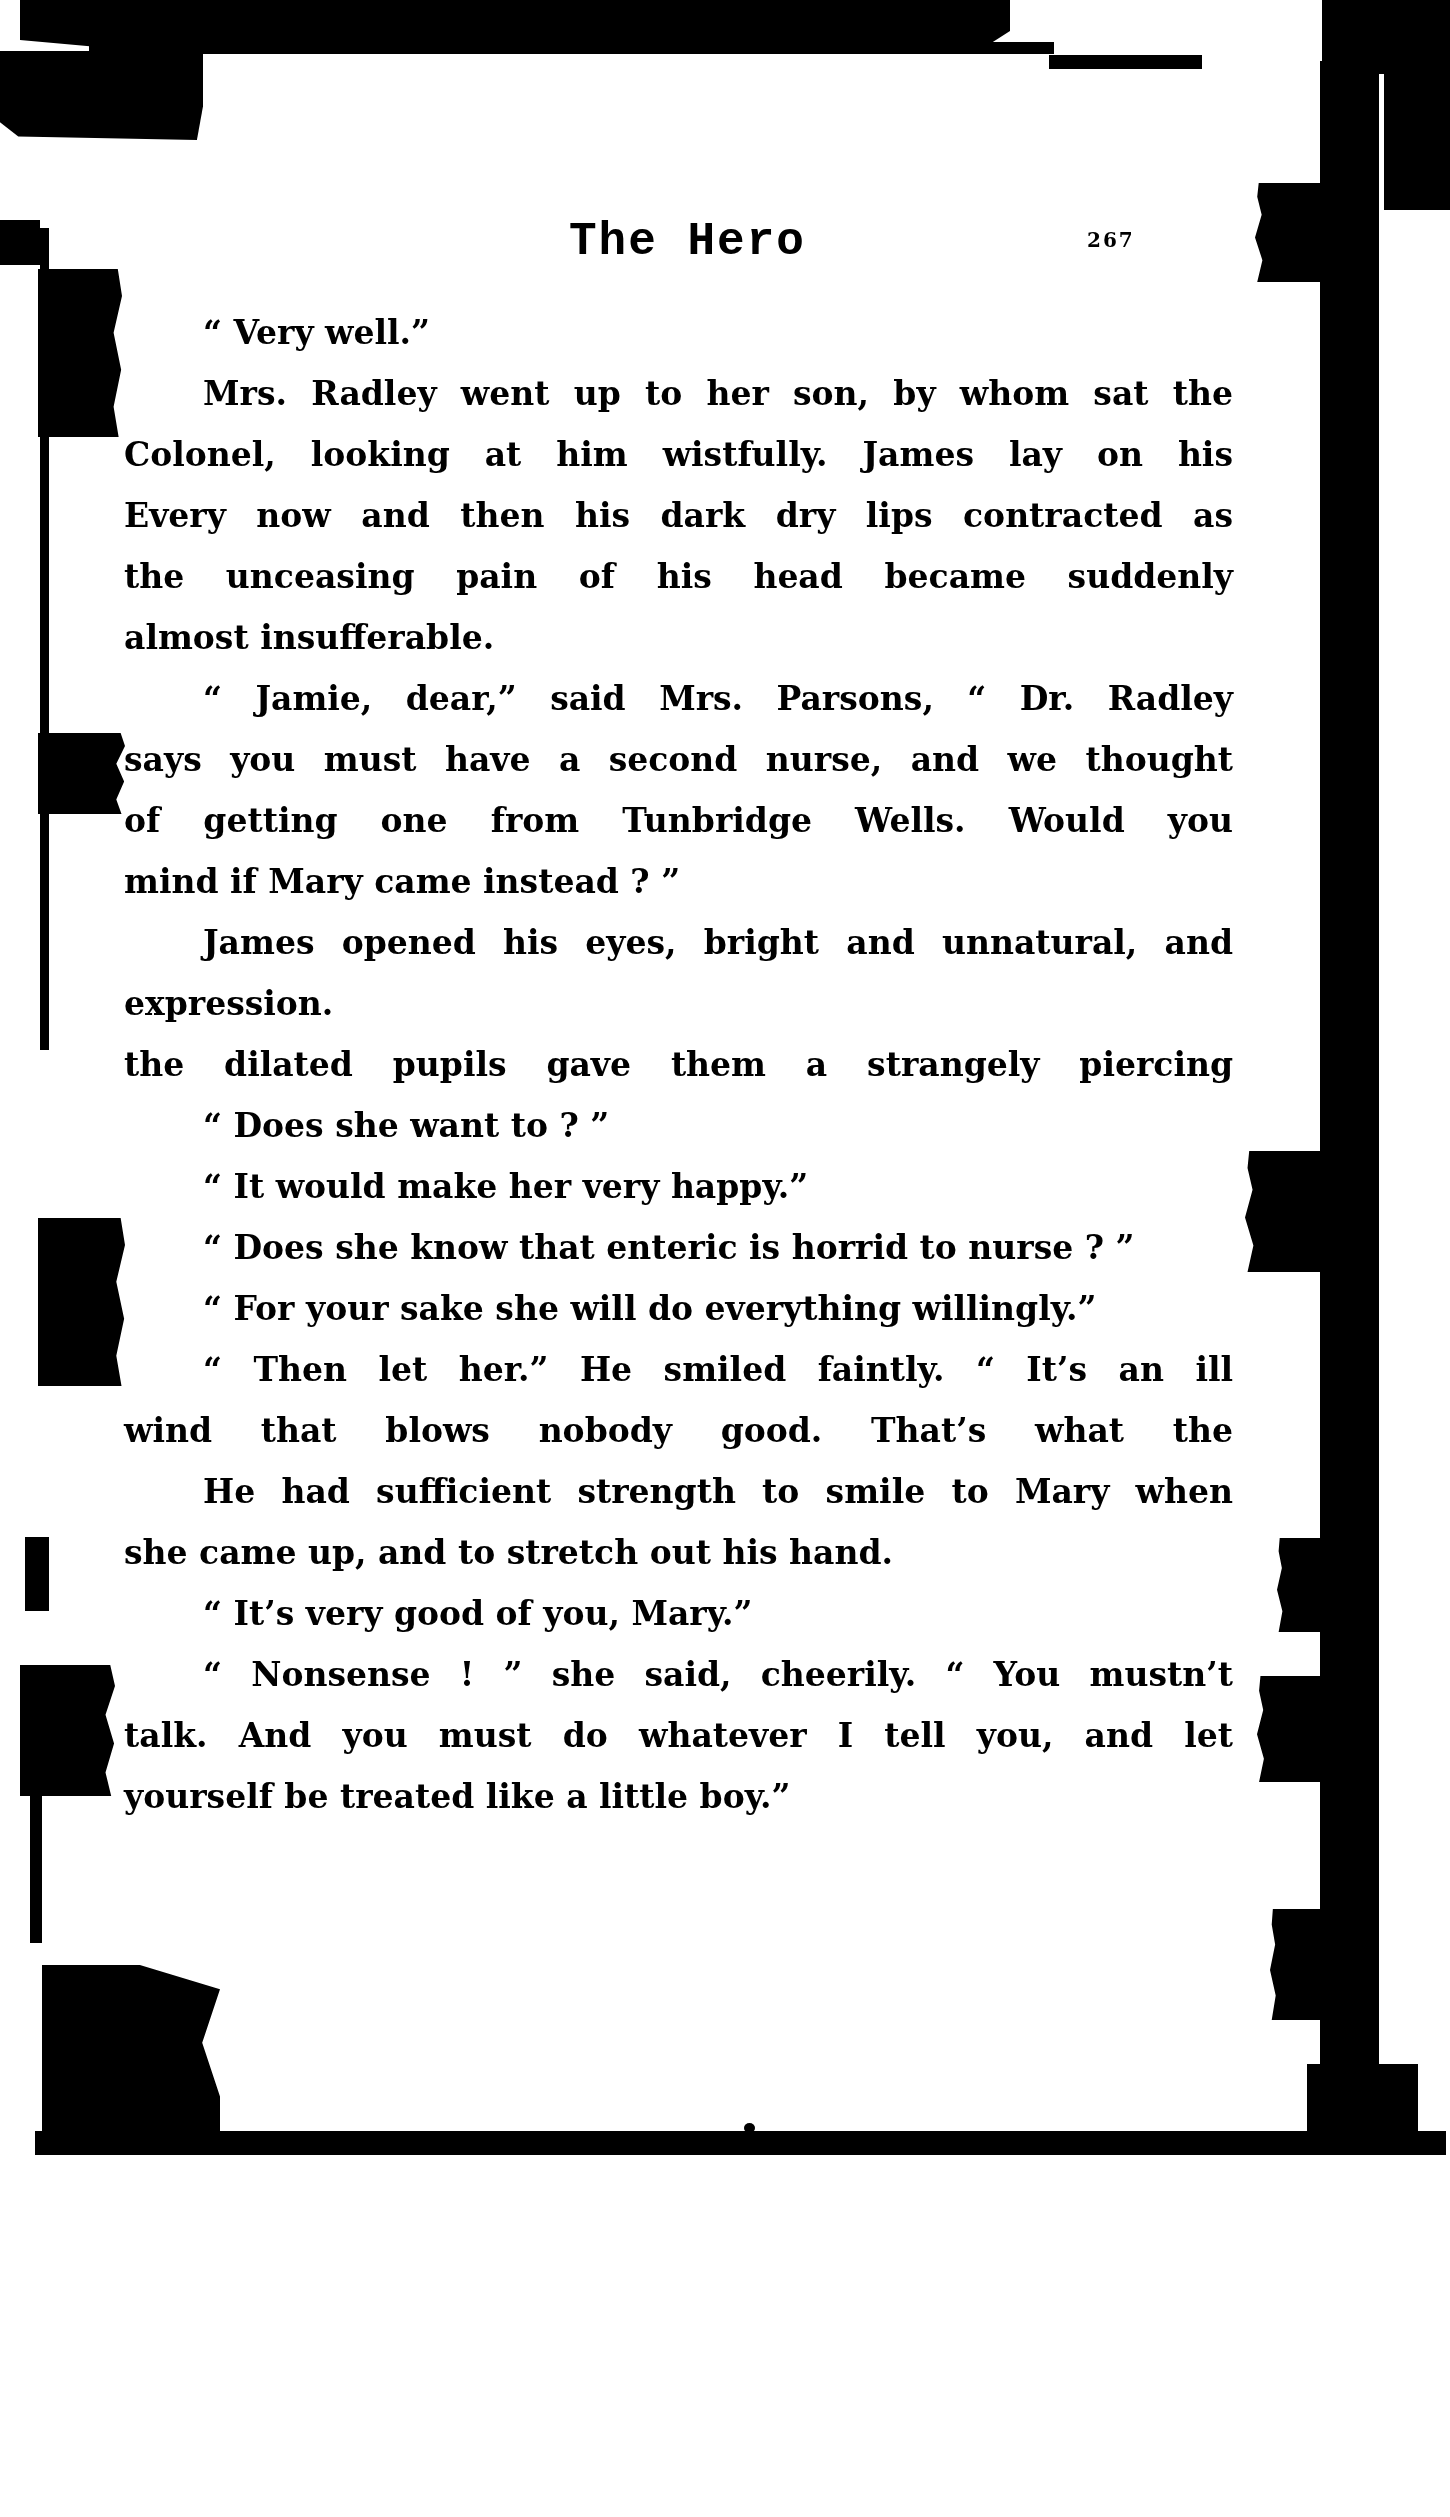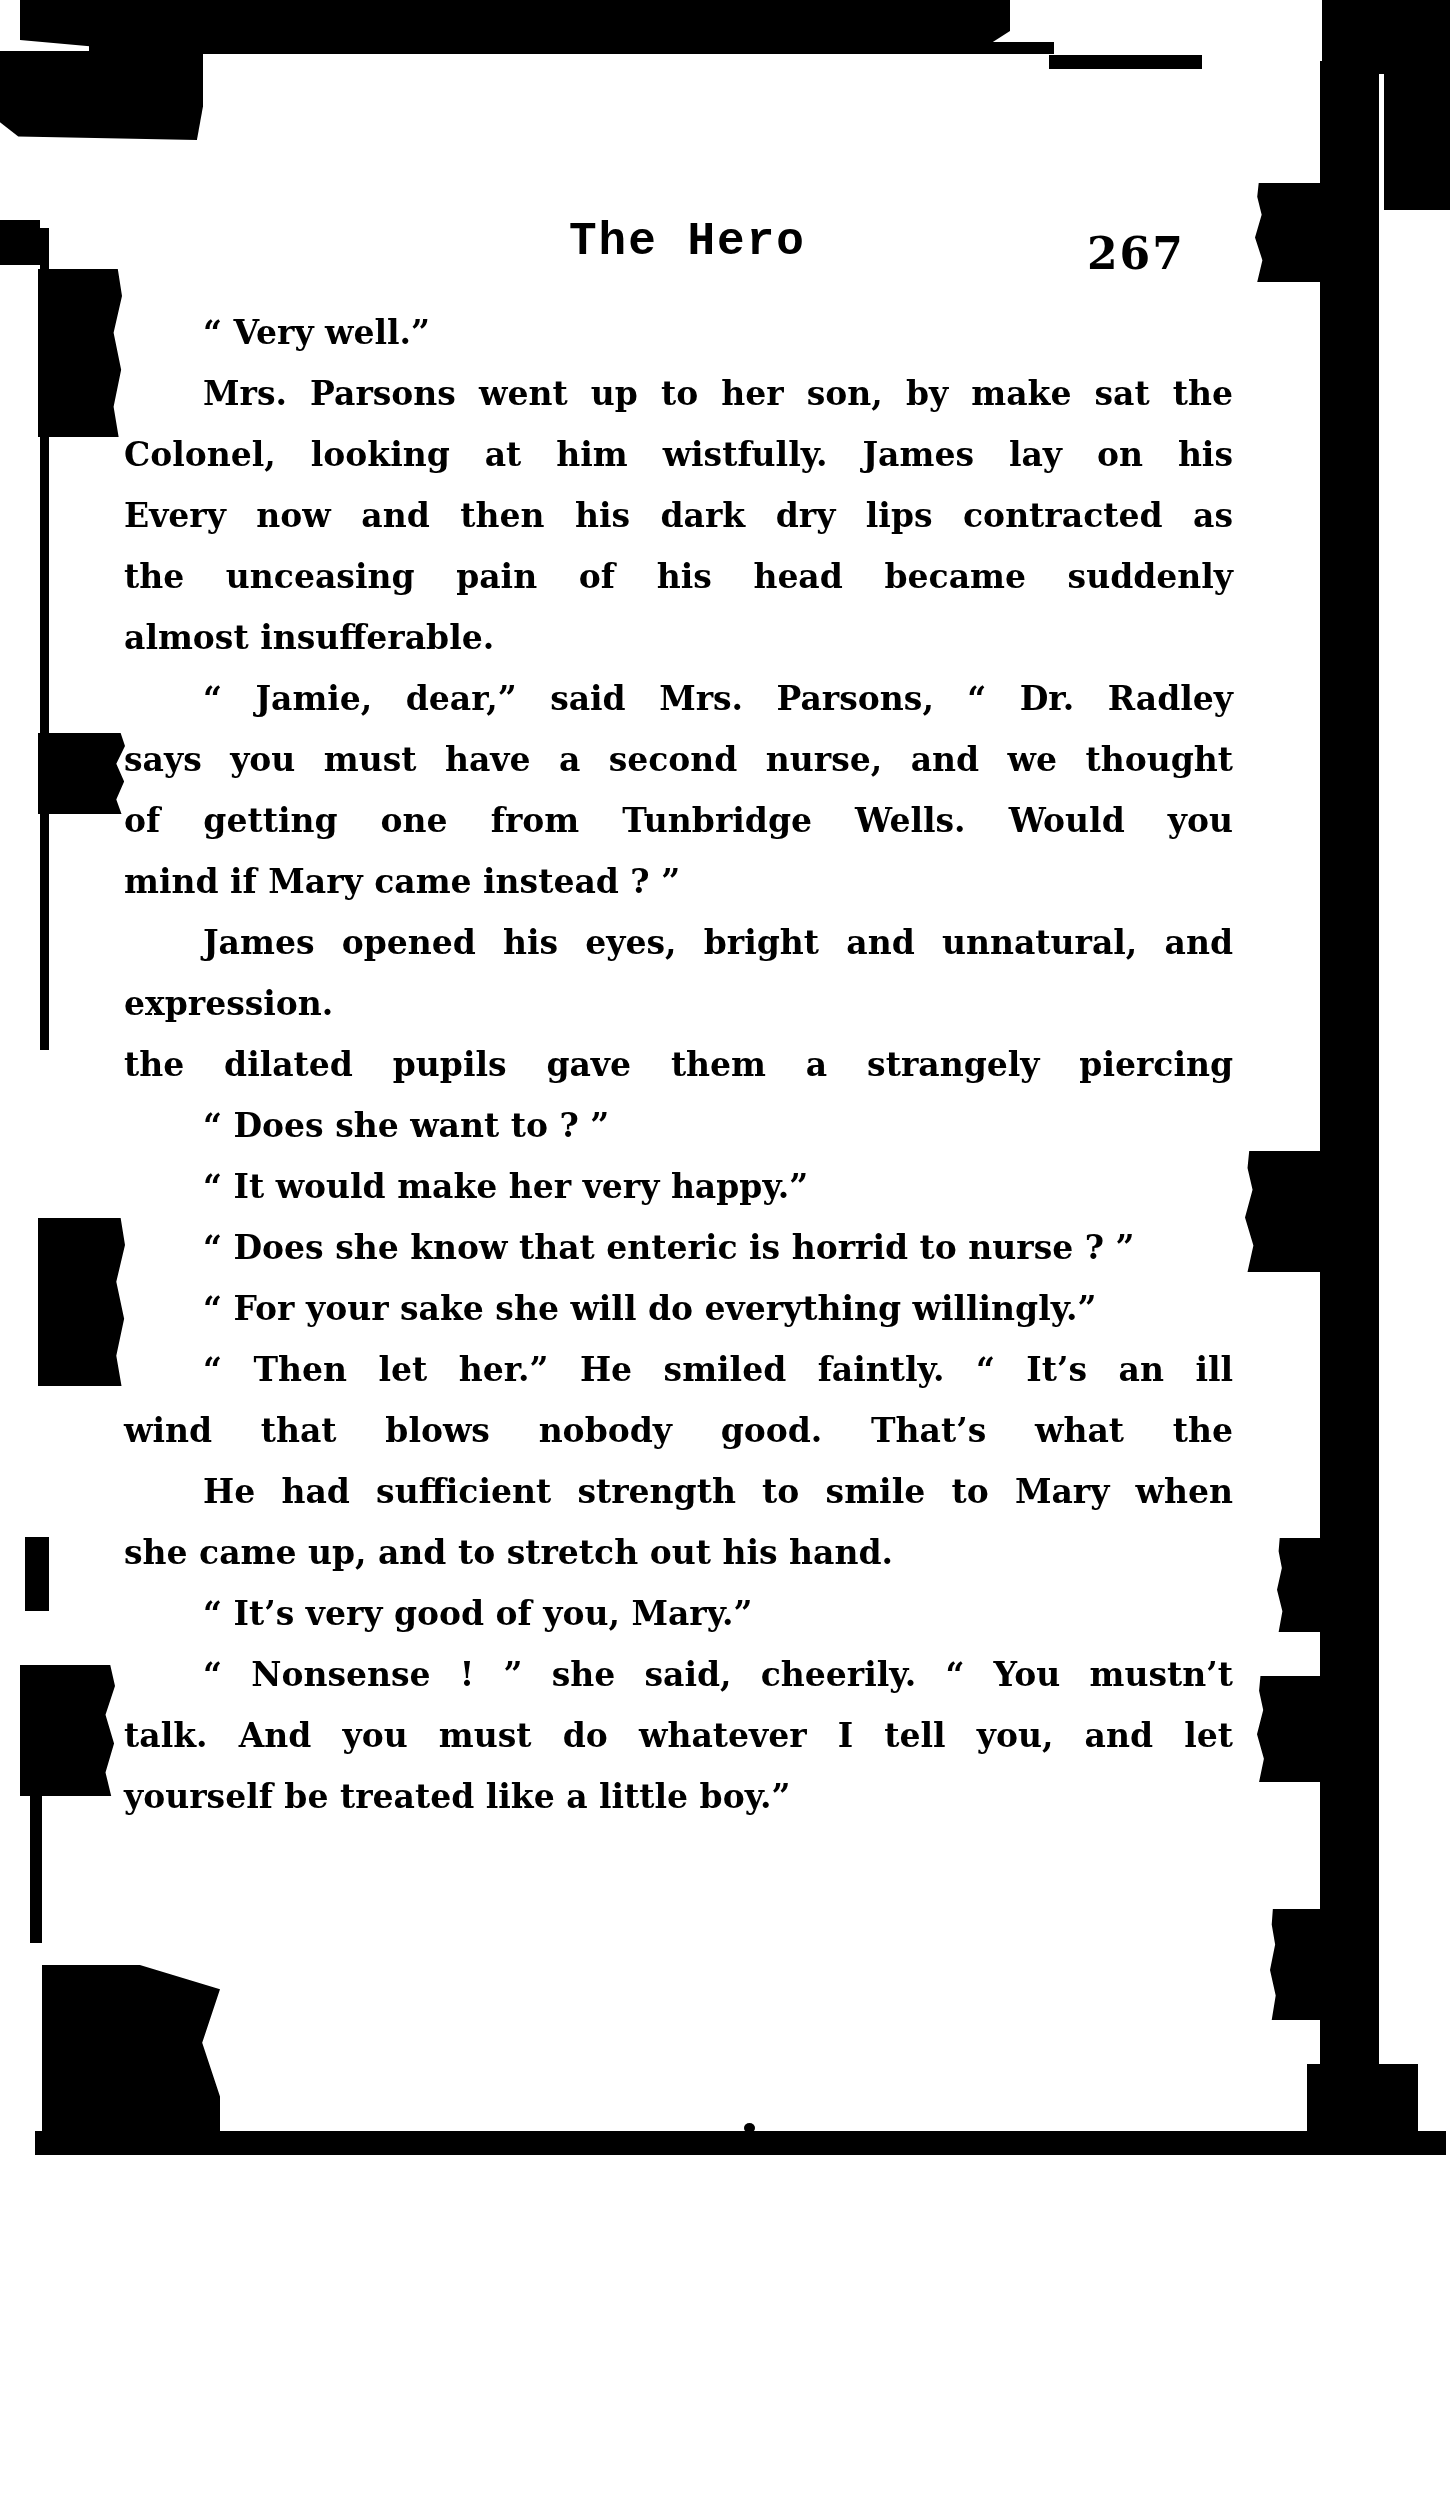--- a/index.html
+++ b/index.html
@@ -18,21 +18,21 @@
     left:569px; top:216px;
     font-size:46px;
     font-weight:bold;
     letter-spacing:2px;
     white-space:nowrap;
     font-family:Liberation Mono, monospace;
   }
   .hdr-num{
     position:absolute;
     left:1087px; top:228px;
-    font-size:44px;
+    font-size:20px;
     font-weight:bold;
     letter-spacing:2px;
   }
   
   .textblock{
     position:absolute;
     left:124px; top:302px;
     width:1109px;
   }
   .ln{
@@ -85,21 +85,21 @@
   <div class="art jagL" style="left:1277px;top:1538px;width:54px;height:94px;"></div>
   <div class="art jagL" style="left:1257px;top:1676px;width:69px;height:106px;"></div>
   <div class="art jagL" style="left:1270px;top:1909px;width:57px;height:111px;"></div>
   <div class="art" style="left:1307px;top:2064px;width:111px;height:84px;"></div>
 
   <div class="hdr-title">The Hero</div>
   <div class="hdr-num">267</div>
 
   <div class="textblock">
     <div class="ln ind">“ Very well.”</div>
-    <div class="ln ind j">Mrs. Parsons went up to her son, by make sat the</div>
+    <div class="ln ind j">Mrs. Radley went up to her son, by whom sat the</div>
     <div class="ln j">Colonel, looking at him wistfully.  James lay on his</div>
     <div class="ln j">Every now and then his dark dry lips contracted as</div>
     <div class="ln j">the unceasing pain of his head became suddenly</div>
     <div class="ln">almost insufferable.</div>
     <div class="ln ind j">“ Jamie, dear,” said Mrs. Parsons, “ Dr. Radley</div>
     <div class="ln j">says you must have a second nurse, and we thought</div>
     <div class="ln j">of getting one from Tunbridge Wells.  Would you</div>
     <div class="ln">mind if Mary came instead ? ”</div>
     <div class="ln ind j">James opened his eyes, bright and unnatural, and</div>
     <div class="ln">expression.</div>

